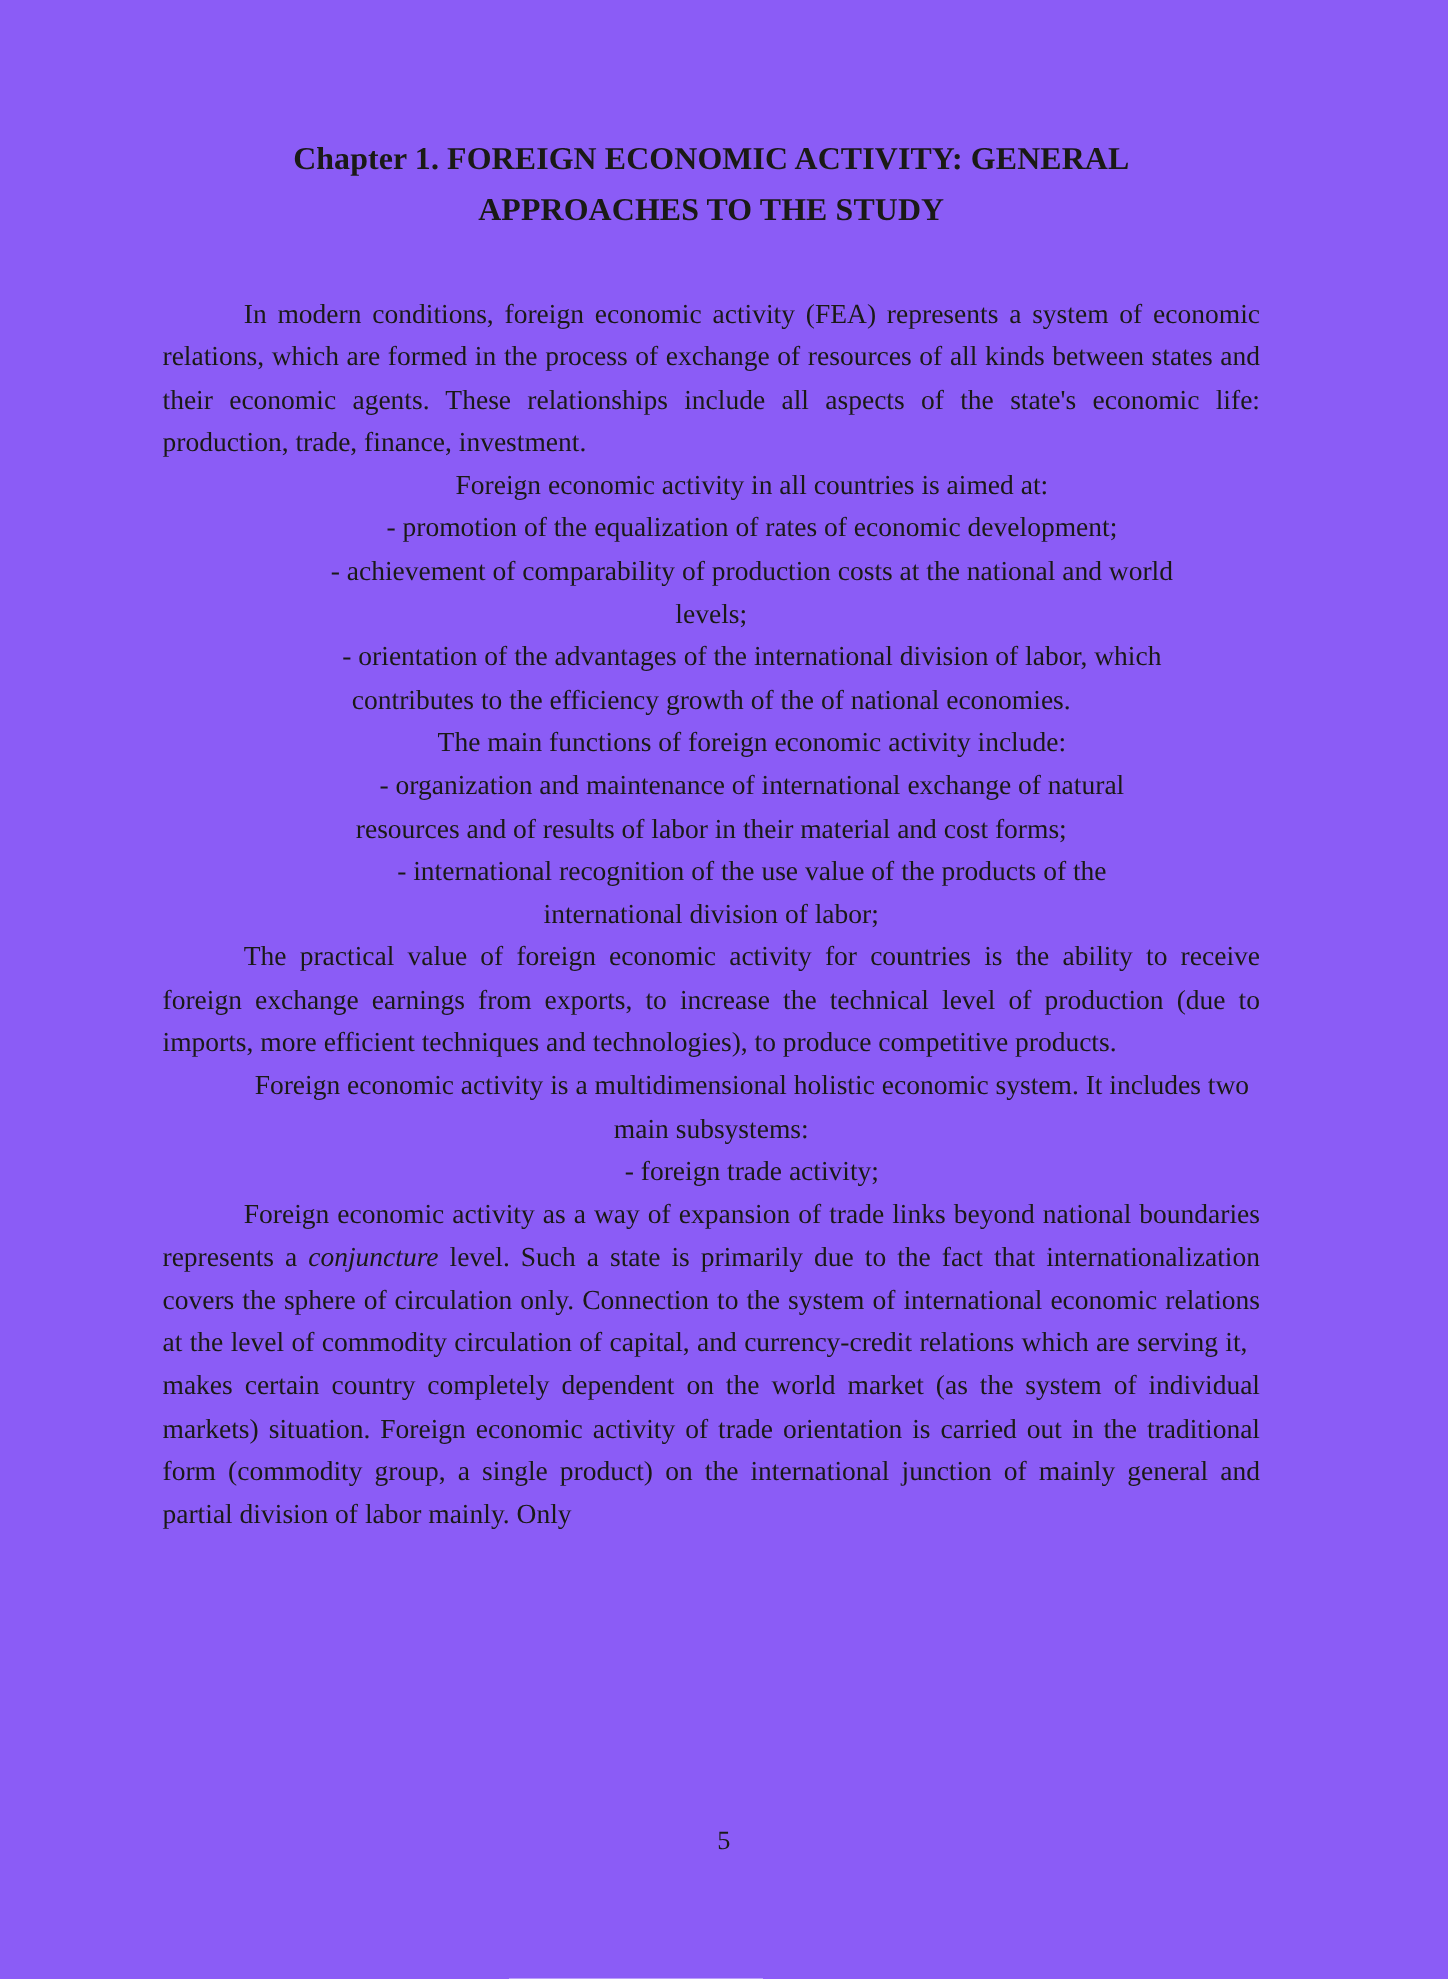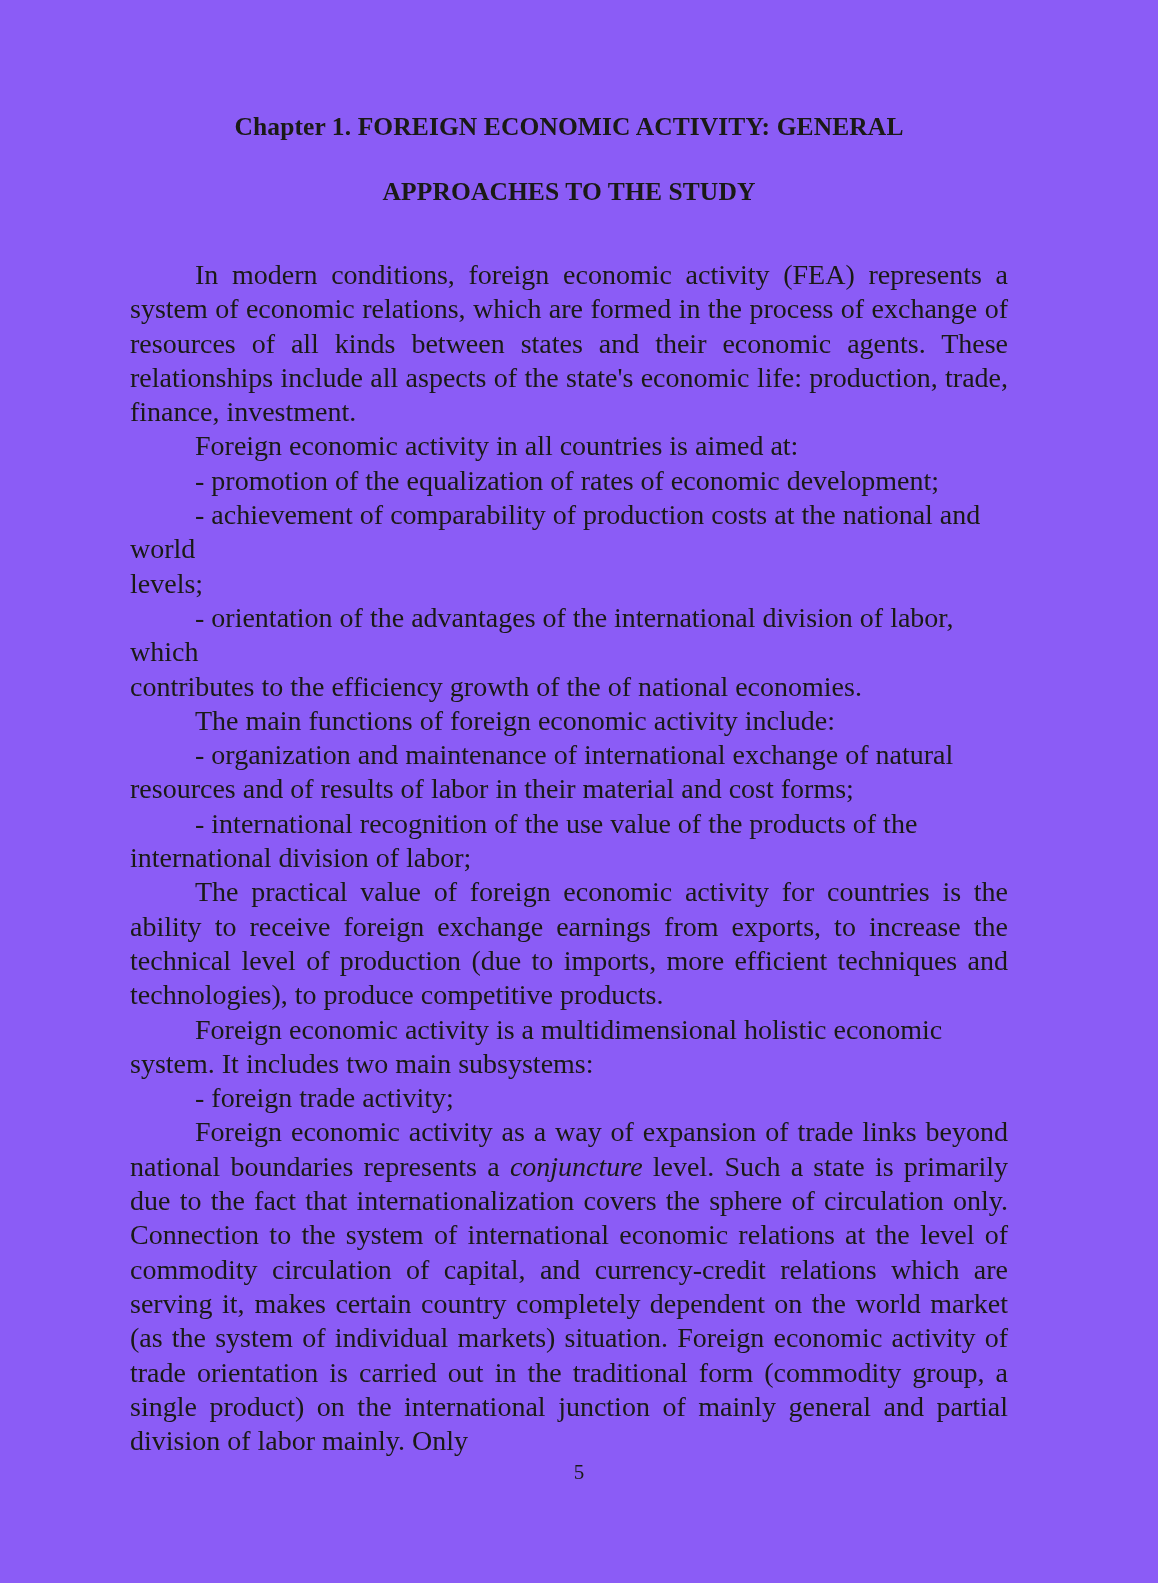--- a/index.html
+++ b/index.html
@@ -32,21 +32,20 @@
     font-size: 25.5px;
     font-weight: bold;
     text-align: center;
     line-height: 41px;
     margin: 0;
     padding-top: 106px;
     letter-spacing: 0.1px;
   }
   .chapter-title .line2 {
     display: block;
-    margin-top: 24px;
   }
 
   .section-heading {
     font-size: 24px;
     font-weight: bold;
     text-align: center;
     line-height: 41px;
     margin: 0;
     padding-top: 26px;
   }
@@ -54,35 +53,35 @@
     display: inline-block;
     min-width: 38px;
   }
   .section-heading .sec-gap {
     display: inline-block;
     width: 26px;
   }
 
   
   .body-text {
-    font-size: 28px;
+    font-size: 22px;
     line-height: 34.3px;
     text-align: justify;
     text-justify: inter-word;
     margin: 0;
   }
   .body-text.first {
     padding-top: 46px;
   }
   .p-indent {
     display: inline-block;
     width: 65px;
   }
   .nojust {
-    text-align: left;
+    text-align: center;
   }
   em.italic {
     font-style: italic;
   }
   .wide-gap {
     display: inline-block;
     width: 10px;
   }
 
   

